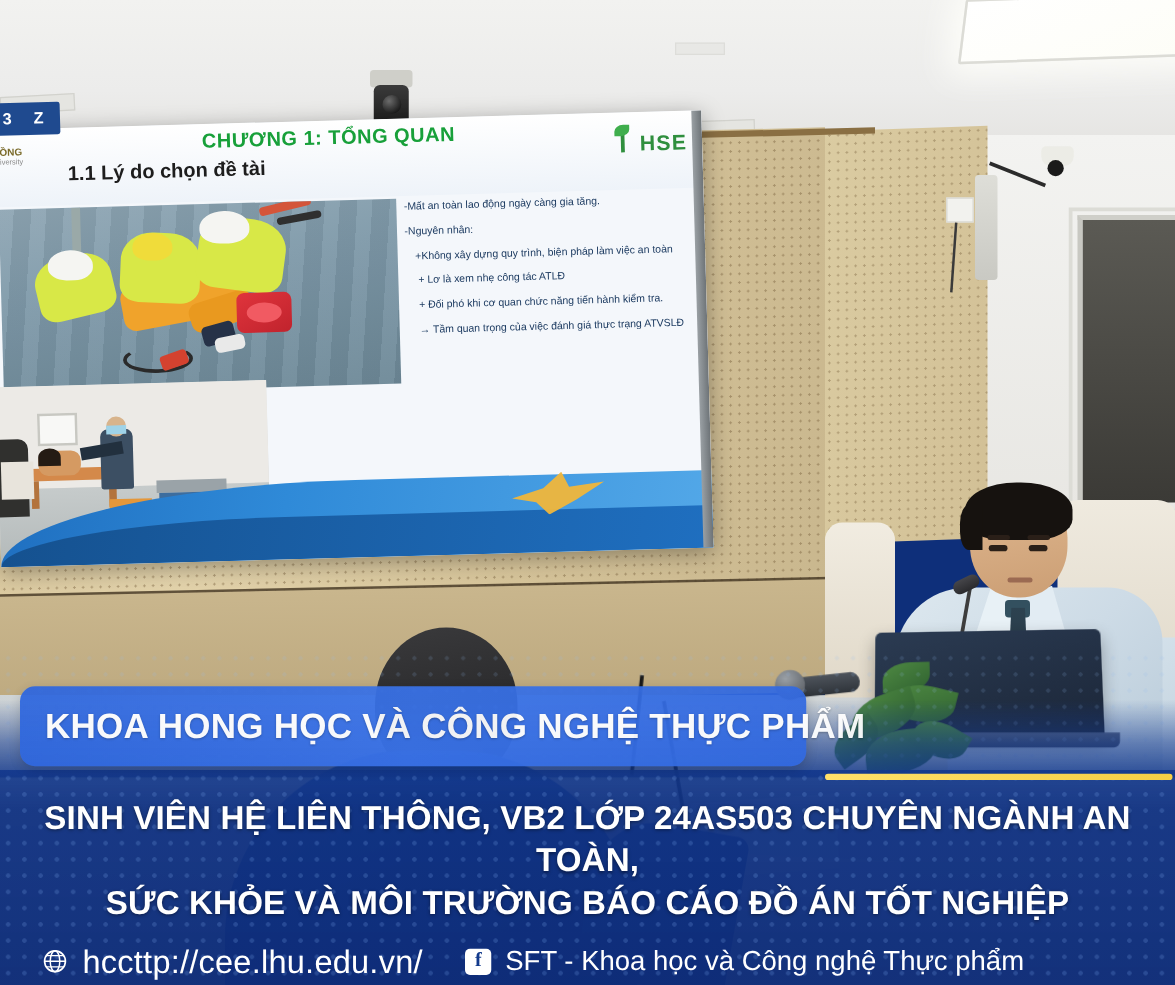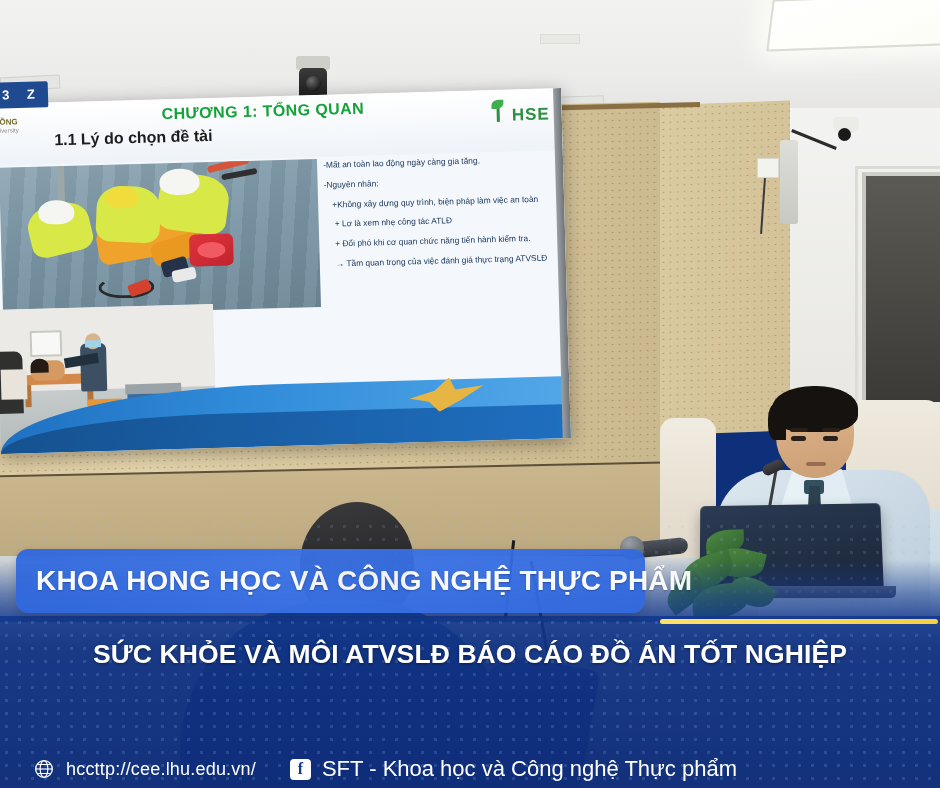--- a/index.html
+++ b/index.html
@@ -296,21 +296,21 @@
 
   .subtitle{position:absolute;left:0;top:638px;width:940px;
     text-align:center;color:#ffffff;font-size:26.5px;font-weight:bold;
     line-height:1.28;letter-spacing:.1px;
     text-shadow:0 1px 3px rgba(0,0,0,.45);}
   .subtitle span{display:block;}
 
   .footer{position:absolute;left:0;top:750px;width:940px;height:38px;
     display:flex;align-items:center;}
   .f-globe{margin-left:34px;width:20px;height:20px;flex:0 0 auto;}
-  .f-url{margin-left:12px;color:#ffffff;font-size:18px;letter-spacing:.2px;
+  .f-url{margin-left:12px;color:#ffffff;font-size:26px;letter-spacing:.2px;
     white-space:nowrap;}
   .f-fb{margin-left:34px;width:21px;height:21px;border-radius:4px;
     background:#ffffff;color:#123a8c;font-size:16px;font-weight:bold;
     display:flex;align-items:center;justify-content:center;flex:0 0 auto;
     font-family:"Liberation Serif",serif;}
   .f-fbtext{margin-left:11px;color:#ffffff;font-size:22px;white-space:nowrap;}
 
   
   .wm{position:absolute;left:56px;top:14px;width:190px;height:104px;}
   .wm-bird{position:absolute;left:14px;top:8px;width:118px;height:62px;
@@ -489,21 +489,22 @@
   <div class="overlay-fade"></div>
   <div class="overlay-blue"></div>
   <div class="dots"></div>
   <div class="yellow-rule"></div>
 
   <div class="title-banner">
     <div class="title-text">KHOA HONG HỌC VÀ CÔNG NGHỆ THỰC PHẨM</div>
   </div>
 
   <div class="subtitle">
-    <span>SỨC KHỎE VÀ MÔI ATVSLĐ BÁO CÁO ĐỒ ÁN TỐT NGHIỆP</span>
+    <span>SINH VIÊN HỆ LIÊN THÔNG, VB2 LỚP 24AS503 CHUYÊN NGÀNH AN TOÀN,</span>
+    <span>SỨC KHỎE VÀ MÔI TRƯỜNG BÁO CÁO ĐỒ ÁN TỐT NGHIỆP</span>
   </div>
 
   <div class="footer">
     <svg class="f-globe" viewBox="0 0 24 24">
       <circle cx="12" cy="12" r="10" fill="none" stroke="#ffffff" stroke-width="1.6"></circle>
       <ellipse cx="12" cy="12" rx="4.6" ry="10" fill="none" stroke="#ffffff" stroke-width="1.4"></ellipse>
       <line x1="2" y1="12" x2="22" y2="12" stroke="#ffffff" stroke-width="1.4"></line>
       <line x1="3.6" y1="6.6" x2="20.4" y2="6.6" stroke="#ffffff" stroke-width="1.2"></line>
       <line x1="3.6" y1="17.4" x2="20.4" y2="17.4" stroke="#ffffff" stroke-width="1.2"></line>
     </svg>

